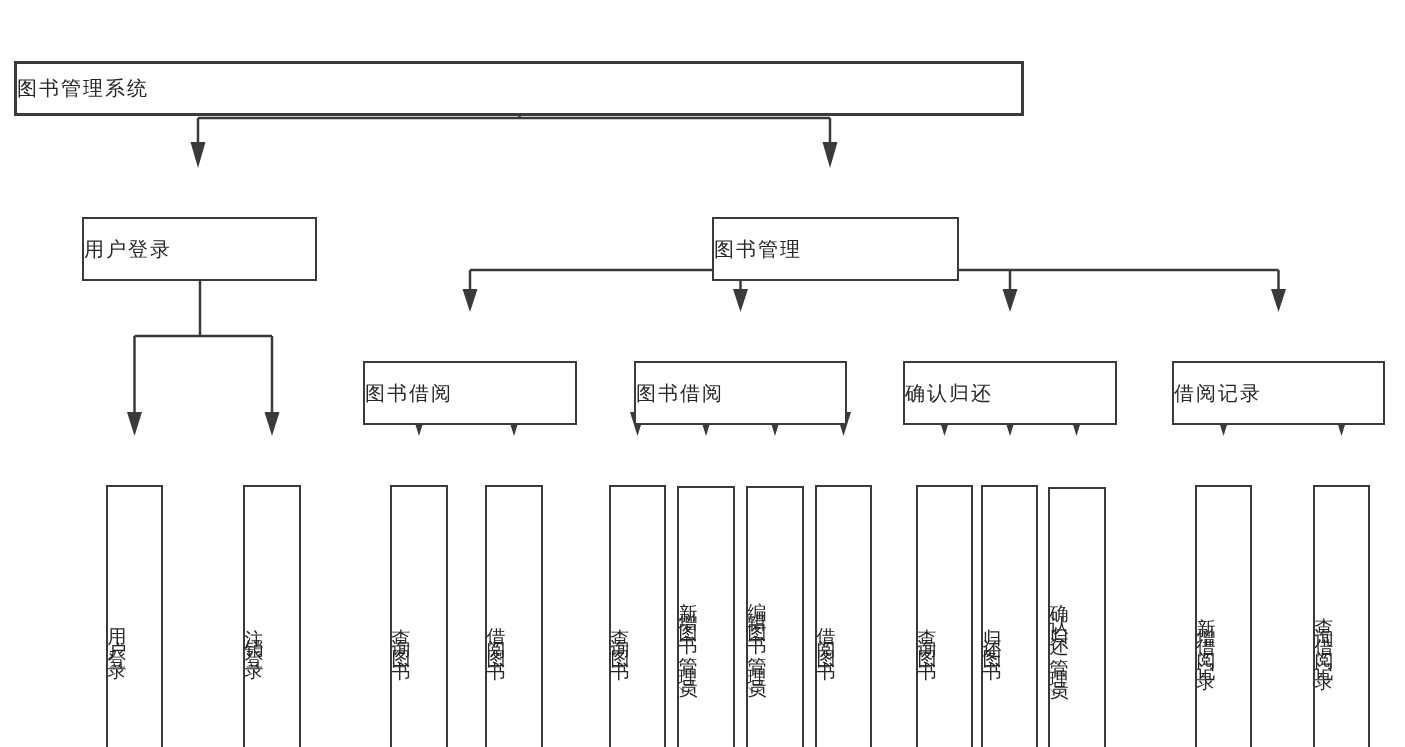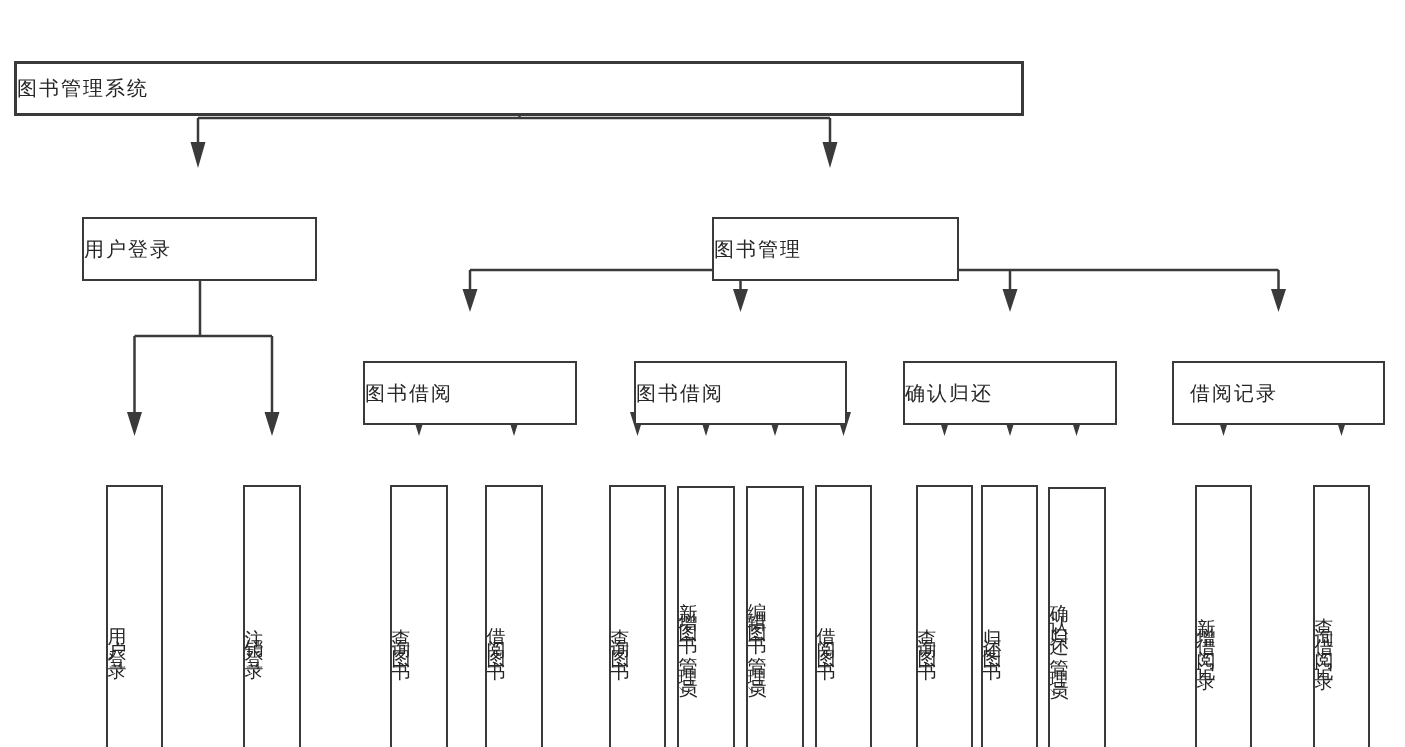--- a/index.html
+++ b/index.html
@@ -127,21 +127,21 @@
 
   <div class="node" style="left:363px; top:313px; width:214px; height:64px;">
     <span class="h-label">图书借阅</span>
   </div>
   <div class="node" style="left:634px; top:313px; width:213px; height:64px;">
     <span class="h-label">图书借阅</span>
   </div>
   <div class="node" style="left:903px; top:313px; width:214px; height:64px;">
     <span class="h-label">确认归还</span>
   </div>
-  <div class="node" style="left:1172px; top:313px; width:213px; height:64px;padding-left:16px;">
+  <div class="node" style="left:1172px; top:313px; width:213px; height:64px;">
     <span class="h-label">借阅记录</span>
   </div>
 
   <div class="node" style="left:106px; top:437px; width:57px; height:300px;">
     <span class="v-label">用户登录</span>
   </div>
   <div class="node" style="left:243px; top:437px; width:58px; height:300px;">
     <span class="v-label">注销登录</span>
   </div>
 

